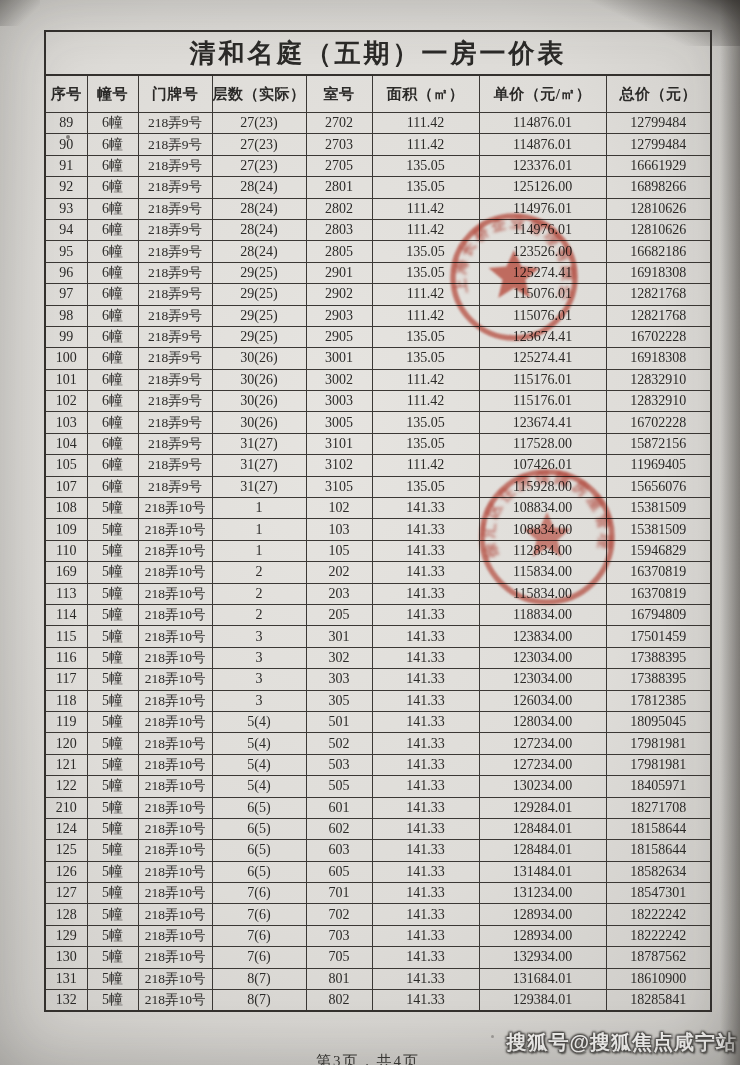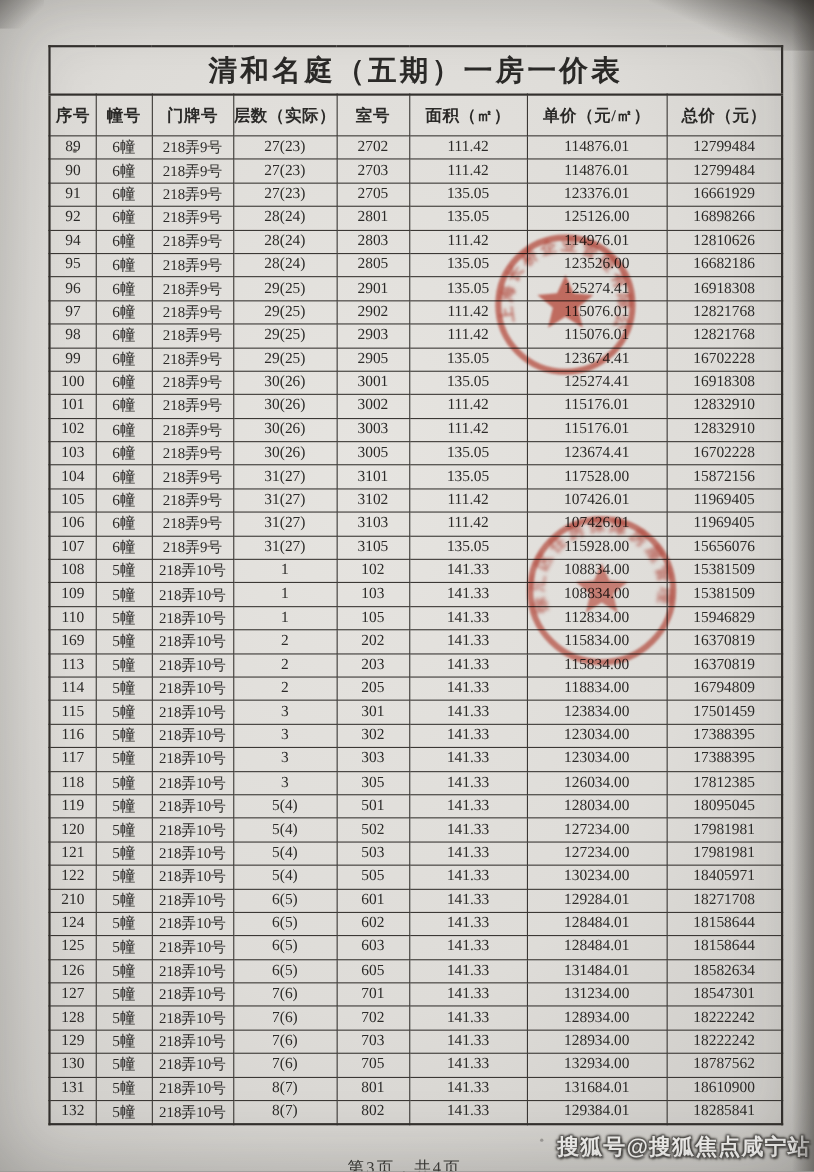--- a/index.html
+++ b/index.html
@@ -13,21 +13,21 @@
   .photo::after{content:"";position:absolute;inset:0;pointer-events:none;
     box-shadow:inset 0 0 70px rgba(40,38,36,.28);}
   .edge-right{position:absolute;right:0;top:0;width:20px;height:100%;
     background:linear-gradient(to left,rgba(66,62,58,.5),rgba(66,62,58,0));}
   .corner-tr{position:absolute;right:0;top:0;width:150px;height:46px;
     background:linear-gradient(205deg,#44413e 0%,rgba(68,65,62,.55) 22%,rgba(68,65,62,0) 62%);}
   .corner-tl{position:absolute;left:0;top:0;width:40px;height:26px;
     background:linear-gradient(135deg,rgba(60,57,54,.45),rgba(60,57,54,0) 70%);}
   .speck{position:absolute;border-radius:50%;background:#4e4b48;opacity:.65;}
 
-  .price-table-wrap{position:absolute;left:44px;top:41px;width:578px;}
+  .price-table-wrap{position:absolute;left:44px;top:30px;width:578px;}
   table.price{border-collapse:collapse;table-layout:fixed;width:666px;}
   table.price th,table.price td{
     border:1.4px solid #3b3835;text-align:center;vertical-align:middle;
     padding:0;overflow:hidden;white-space:nowrap;color:#2b2a28;
   }
   table.price{border:2.6px solid #34312e;}
   tr.title-row th{height:42px;font-size:26px;font-weight:700;letter-spacing:3px;border-bottom:2px solid #34312e;}
   tr.header-row th{height:36px;font-size:15px;font-weight:700;letter-spacing:.5px;}
   tbody td{height:20.4px;font-size:14px;}
   tbody td.c-door{font-size:13.5px;margin-top:30px;}
@@ -108,20 +108,30 @@
             <td class="c-index">92</td>
             <td class="c-building">6幢</td>
             <td class="c-door">218弄9号</td>
             <td class="c-floor">28(24)</td>
             <td class="c-room">2801</td>
             <td class="c-area">135.05</td>
             <td class="c-unit-price">125126.00</td>
             <td class="c-total-price">16898266</td>
           </tr>
           <tr>
+            <td class="c-index">93</td>
+            <td class="c-building">6幢</td>
+            <td class="c-door">218弄9号</td>
+            <td class="c-floor">28(24)</td>
+            <td class="c-room">2802</td>
+            <td class="c-area">111.42</td>
+            <td class="c-unit-price">114976.01</td>
+            <td class="c-total-price">12810626</td>
+          </tr>
+          <tr>
             <td class="c-index">94</td>
             <td class="c-building">6幢</td>
             <td class="c-door">218弄9号</td>
             <td class="c-floor">28(24)</td>
             <td class="c-room">2803</td>
             <td class="c-area">111.42</td>
             <td class="c-unit-price">114976.01</td>
             <td class="c-total-price">12810626</td>
           </tr>
           <tr>
@@ -223,30 +233,20 @@
             <td class="c-area">135.05</td>
             <td class="c-unit-price">117528.00</td>
             <td class="c-total-price">15872156</td>
           </tr>
           <tr>
             <td class="c-index">105</td>
             <td class="c-building">6幢</td>
             <td class="c-door">218弄9号</td>
             <td class="c-floor">31(27)</td>
             <td class="c-room">3102</td>
-            <td class="c-area">111.42</td>
-            <td class="c-unit-price">107426.01</td>
-            <td class="c-total-price">11969405</td>
-          </tr>
-          <tr>
-            <td class="c-index">106</td>
-            <td class="c-building">6幢</td>
-            <td class="c-door">218弄9号</td>
-            <td class="c-floor">31(27)</td>
-            <td class="c-room">3103</td>
             <td class="c-area">111.42</td>
             <td class="c-unit-price">107426.01</td>
             <td class="c-total-price">11969405</td>
           </tr>
           <tr>
             <td class="c-index">107</td>
             <td class="c-building">6幢</td>
             <td class="c-door">218弄9号</td>
             <td class="c-floor">31(27)</td>
             <td class="c-room">3105</td>

